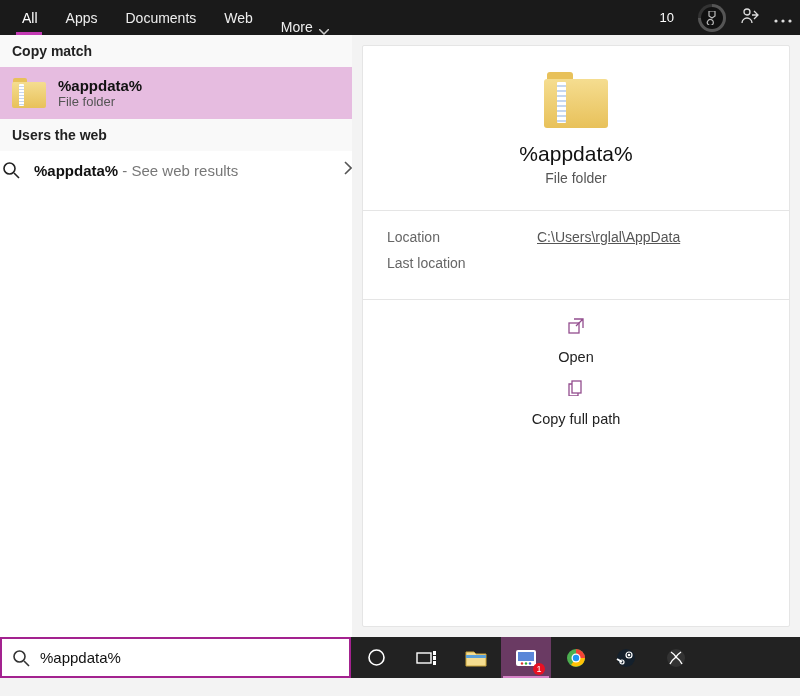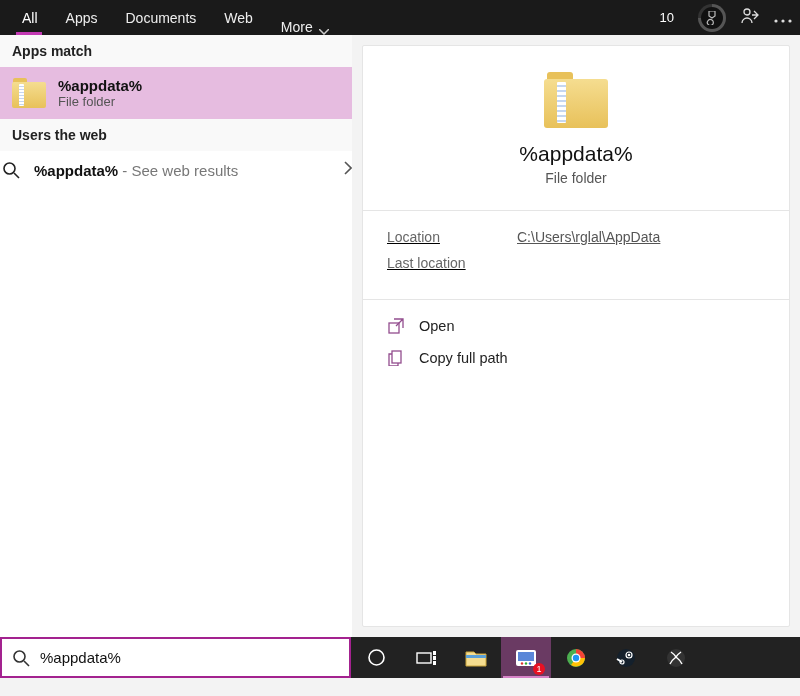--- a/index.html
+++ b/index.html
@@ -89,28 +89,29 @@
 }
 .folder-icon-lg .paper {
   position: absolute; top: 10px; left: 13px; width: 9px; height: 41px;
   background: repeating-linear-gradient(#fff 0 3px, #c5d6f0 3px 5px);
   border-radius:1px;
 }
 .preview-title { font-size: 21px; color:#111; margin-bottom: 4px;}
 .preview-subtitle { font-size: 14px; color:#555; }
 .hr { height:1px; background:#e5e5e5; margin: 0; }
 .info { padding: 18px 24px; font-size: 14px; }
-.info-row { display: flex; gap: 40px; margin-bottom: 10px; text-decoration: underline; }
+.info-row { display: flex; gap: 60px; margin-bottom: 10px; }
 .info-label { color:#666; width: 90px;}
 .info-value a { color: #555; text-decoration: underline; cursor:pointer;}
 .actions { padding: 10px 16px 10px 16px; }
 .action-item {
   display: flex; align-items: center; gap: 14px;
   padding: 7px 8px; font-size: 14.5px; color:#222; cursor:pointer;
   border-radius: 2px;
+  flex-direction: column;
 }
 .action-icon { width: 18px; height:18px; display:flex; align-items:center; justify-content:center;}
 
 .bottom {
   height: 41px; display: flex; align-items: stretch; background:#222;
 }
 .searchbox {
   width: 351px; height: 41px; background: #fff; border: 2px solid #a3228f;
   display: flex; align-items: center; padding: 0 8px 0 10px; gap: 10px;
 }
@@ -170,21 +171,21 @@
           <circle cx="2" cy="2" r="1.6" fill="#ddd"></circle>
           <circle cx="9" cy="2" r="1.6" fill="#ddd"></circle>
           <circle cx="16" cy="2" r="1.6" fill="#ddd"></circle>
         </svg>
     </div>
   </div>
 </div>
 
 <div class="main">
   <div class="left">
-    <div class="section-header">Apps match</div>
+    <div class="section-header">Copy match</div>
 
     <div class="result-item selected">
       <div class="folder-icon-sm">
         <div class="tab-part"></div>
           <div class="body-part"></div>
           <div class="paper"></div>
       </div>
       <div class="result-text">
         <div class="title">%appdata%</div>
         <div class="subtitle">File folder</div>

